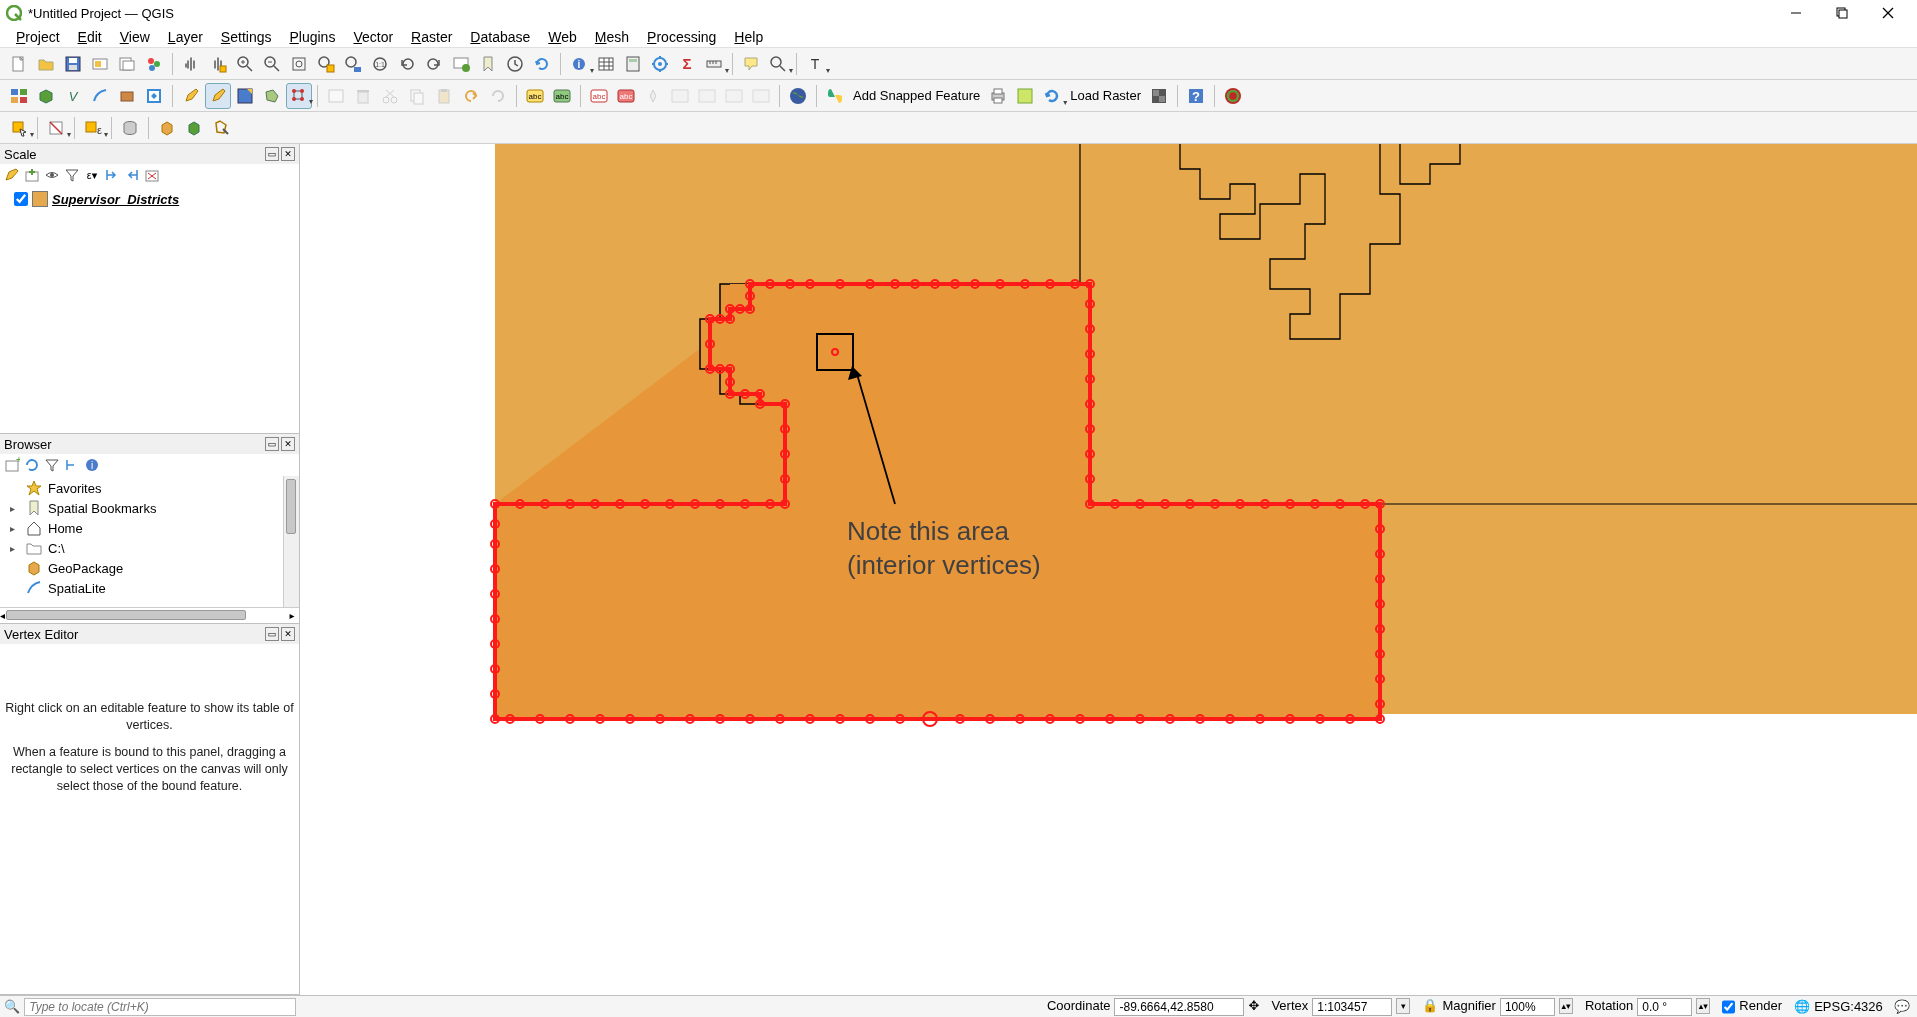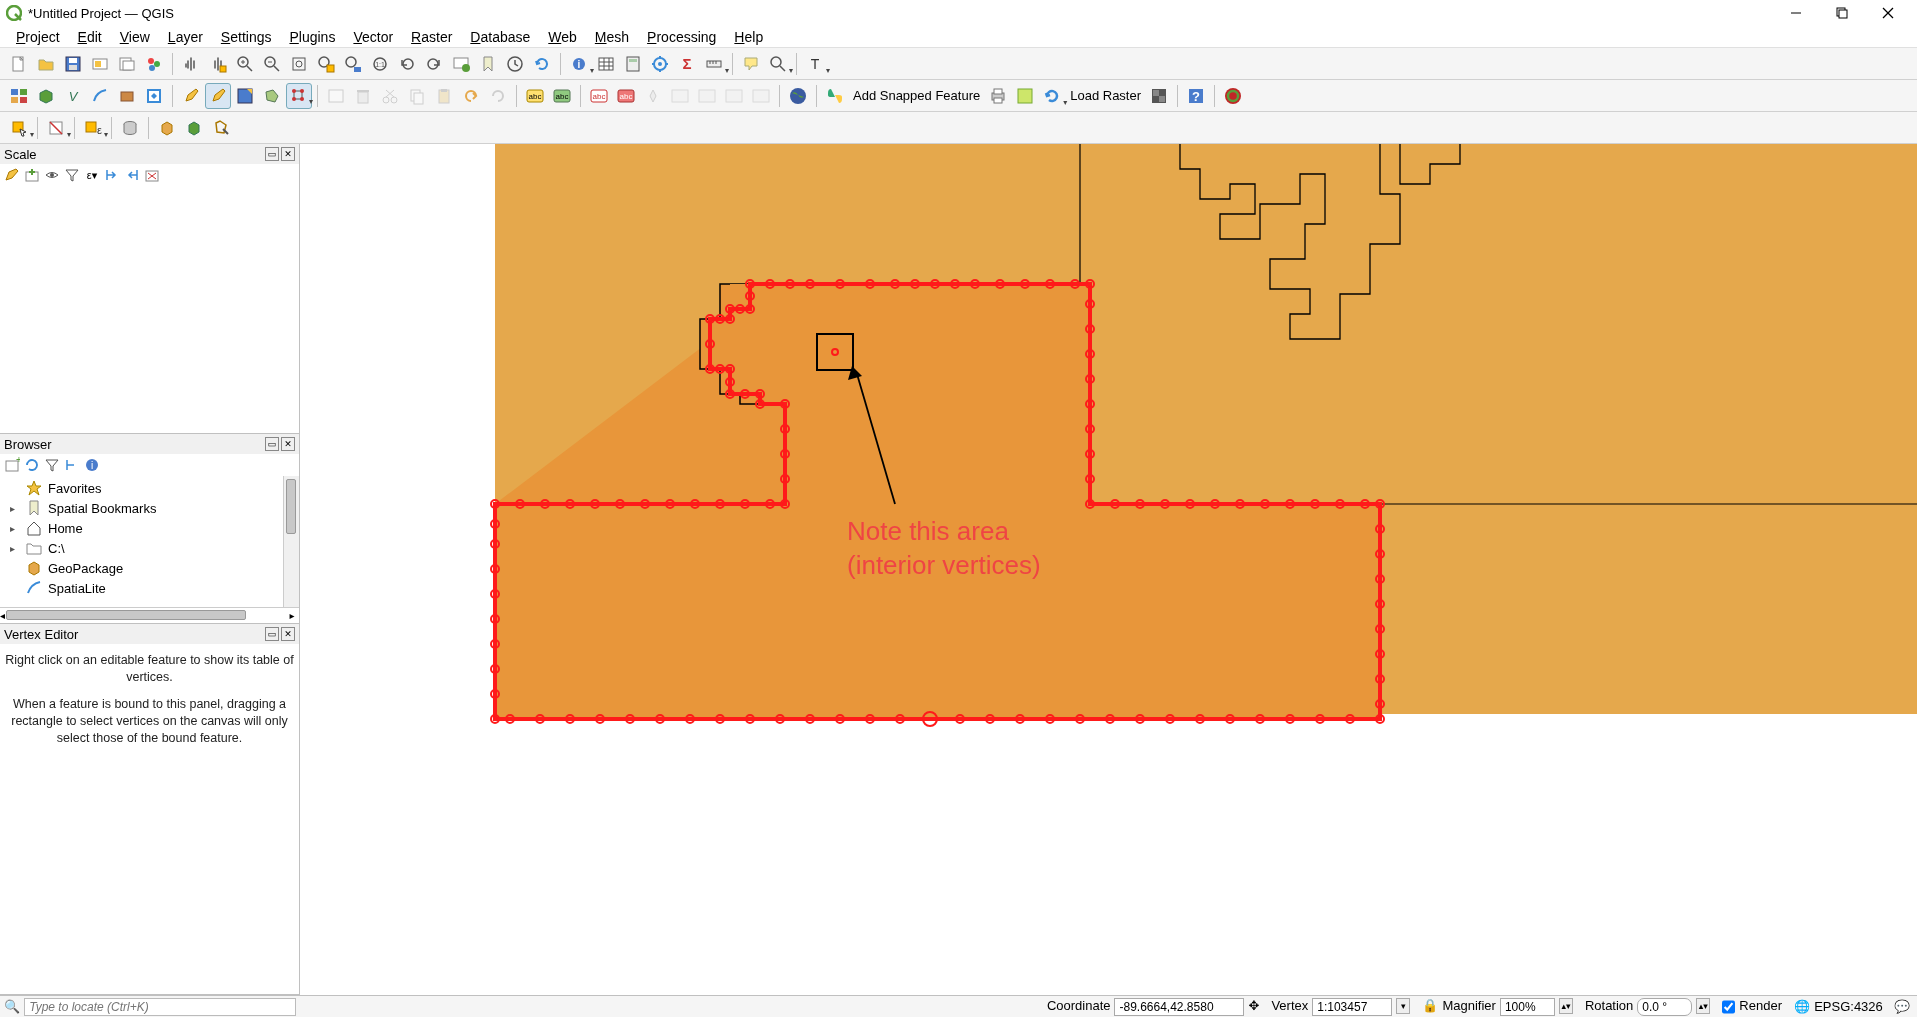--- a/index.html
+++ b/index.html
@@ -35,37 +35,37 @@
 
 .layer-row { display: flex; align-items: center; height: 22px; padding-left: 10px; gap: 4px; }
 .layer-row input[type=checkbox] { width: 14px; height: 14px; }
 .layer-swatch { width: 16px; height: 16px; background: #e5a84c; border: 1px solid #777; }
 .layer-name { font-weight: bold; text-decoration: underline; font-style: italic; }
 
 .browser-item { display: flex; align-items: center; height: 20px; gap: 6px; padding-left: 6px; }
 .browser-item .arrow { width: 10px; color: #555; font-size: 10px; }
 .browser-item .bicon { width: 16px; height: 16px; }
 
-.vertex-body { font-size: 12.5px; text-align: center; padding: 8px 4px; line-height: 1.35; color: #222; }
+.vertex-body { font-size: 12.5px; text-align: center; padding: 24px 4px; line-height: 1.35; color: #222; margin-top: 32px; }
 
 .canvas { flex: 1; position: relative; background: #fff; overflow: hidden; }
 .canvas svg { position: absolute; inset: 0; }
 
 .scroll-track-h { height: 16px; display:flex; align-items:center; border-top:1px solid #ccc; }
 .scroll-track-h .thumb { height:10px; background:#c8c8c8; border:1px solid #999; border-radius:2px; }
 
 .status-bar { height: 22px; display: flex; align-items: center; background: #f5f5f5; border-top: 1px solid #c0c0c0; font-size: 13px; }
 .status-bar .locate { width: 300px; display: flex; align-items: center; padding: 0 4px; gap: 4px; }
 .status-bar .locate input { flex:1; border:1px solid #bbb; height:18px; padding:0 4px; font-size:12px; font-style:italic; color:#666; }
 .status-seg { display: flex; align-items: flex-start; gap: 4px; padding: 0 6px; }
 .status-seg input { border:1px solid #aaa; height:18px; padding:0 4px; font-size:12px; background:#fff; }
 .status-seg .lbl { font-size: 13px; }
 .status-seg .dd-btn { width:14px; height:16px; display:flex; align-items:center; justify-content:center; border:1px solid #aaa; background:#eee; font-size:9px; cursor:pointer; }
 
-.annotation { position: absolute; font-size: 26px; color: #ef4444; }
+.annotation { position: absolute; font-size: 26px; color: #404040; }
 
 </style>
 </head>
 <body>
 
 <div class="title-bar">
   <svg class="qgis-icon" viewBox="0 0 16 16">
       <circle cx="8" cy="8" r="7" fill="none" stroke="#5a9e3a" stroke-width="2.5"></circle>
       <path d="M9 9 L15 15" stroke="#5a9e3a" stroke-width="2.5"></path>
     </svg>
@@ -597,20 +597,27 @@
             <path d="M3 3 L3 13 M3 8 L10 8 M8 5 L11 8 L8 11" fill="none" stroke="#3a8bd8" stroke-width="1.5"></path>
           </svg>
         <svg class="ptool" width="16" height="16">
             <path d="M13 3 L13 13 M13 8 L6 8 M8 5 L5 8 L8 11" fill="none" stroke="#3a8bd8" stroke-width="1.5"></path>
           </svg>
         <svg class="ptool" width="16" height="16">
             <rect x="2" y="4" width="12" height="10" fill="none" stroke="#888"></rect>
             <line x1="4" y1="6" x2="12" y2="12" stroke="#c33"></line>
             <line x1="12" y1="6" x2="4" y2="12" stroke="#c33"></line>
           </svg>
+      </div>
+      <div class="panel-body">
+        <div class="layer-row">
+          <input type="checkbox" checked="" style="">
+          <span class="layer-swatch"></span>
+          <span class="layer-name">Supervisor_Districts</span>
+        </div>
       </div>
     </div>
 
     <div class="panel" style="height: 190px;">
       <div class="panel-title">
         <span>Browser</span>
         <span class="spacer"></span>
         <span class="pbtn">▭</span>
         <span class="pbtn">✕</span>
       </div>
@@ -883,21 +890,21 @@
     <span class="dd-btn">▾</span>
   </div>
   <div class="status-seg">
     <span>🔒</span>
     <span class="lbl">Magnifier</span>
     <input style="width: 55px;" value="100%">
     <span class="dd-btn">▴▾</span>
   </div>
   <div class="status-seg">
     <span class="lbl">Rotation</span>
-    <input style="width: 55px; border-radius: 7px;" value="0.0 °">
+    <input style="width: 55px;" value="0.0 °">
     <span class="dd-btn">▴▾</span>
   </div>
   <div class="status-seg">
     <input type="checkbox" checked="" style="">
     <span class="lbl">Render</span>
   </div>
   <div class="status-seg">
     <span>🌐</span>
     <span class="lbl">EPSG:4326</span>
   </div>

